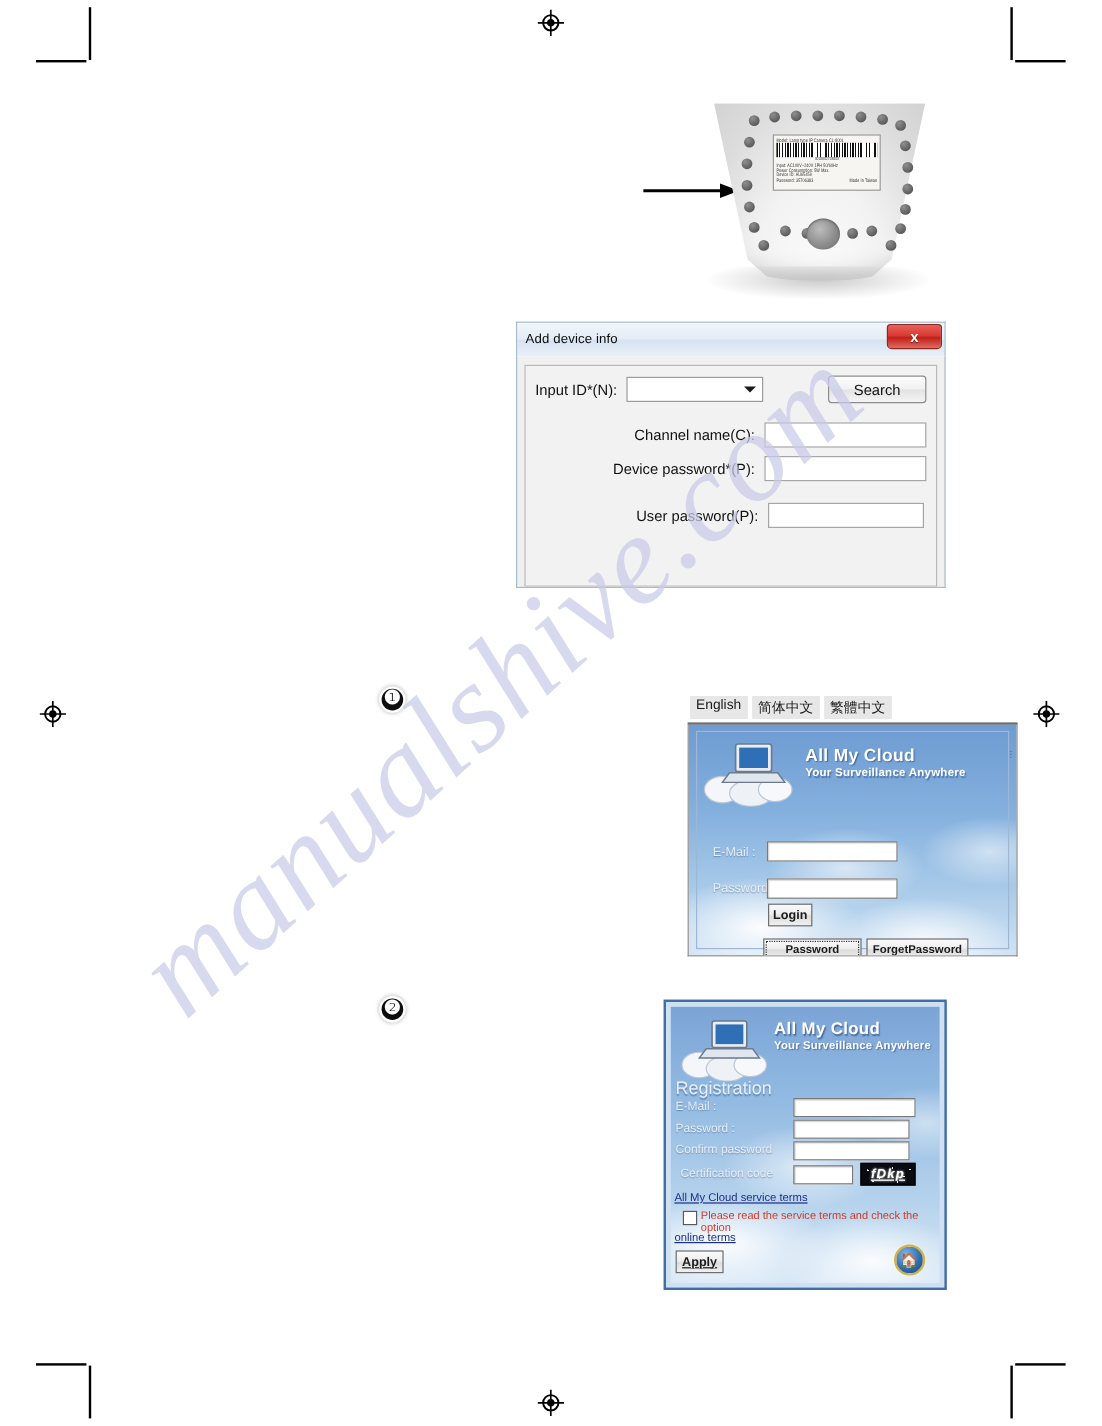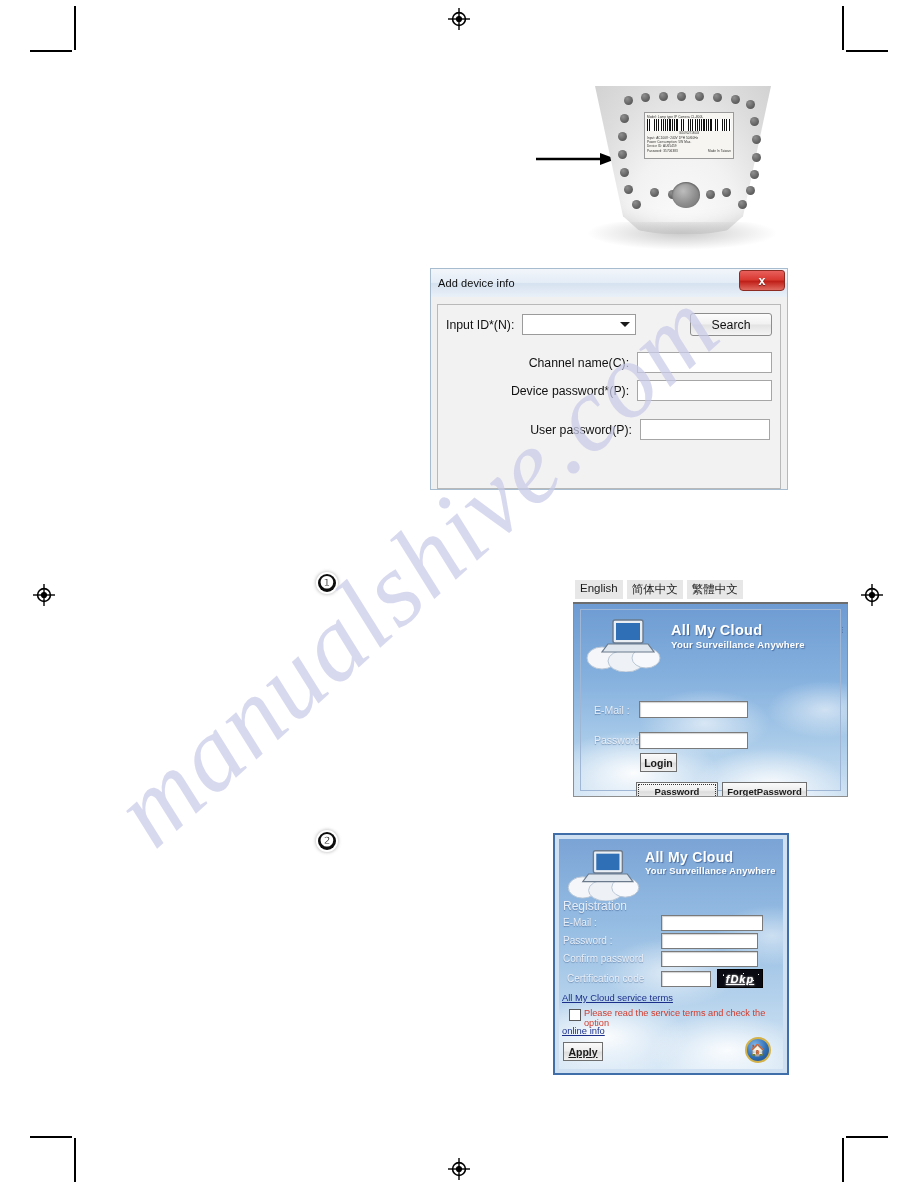--- a/index.html
+++ b/index.html
@@ -533,40 +533,40 @@
         <ellipse cx="40" cy="47" rx="18" ry="11" fill="#eef2f7" stroke="#b9c6d6" stroke-width="1"></ellipse>
         <ellipse cx="60" cy="44" rx="14" ry="10" fill="#f6f8fb" stroke="#b9c6d6" stroke-width="1"></ellipse>
         <rect x="27" y="6" width="30" height="23" rx="2" fill="#e9eef4" stroke="#6b7a8c" stroke-width="1.4"></rect>
         <rect x="30" y="9" width="24" height="17" fill="#2f6fb5"></rect>
         <polygon points="22,30 62,30 68,38 16,38" fill="#dfe6ee" stroke="#6b7a8c" stroke-width="1.2"></polygon>
       </svg>
 
       <div class="amc-title" style="left:86px; top:10px; font-size:14px;">All My Cloud</div>
       <div class="amc-sub" style="left:86px; top:26px; font-size:9.4px;">Your Surveillance Anywhere</div>
 
-      <div class="cl-label" style="left:4px; top:60px; font-size:12px;">Registration</div>
+      <div class="cl-label" style="left:4px; top:60px; font-size:15px;">Registration</div>
 
       <div class="cl-label" style="left:4px; top:78px; font-size:10px;">E-Mail :</div>
       <div class="cl-input" style="left:102px; top:76px; width:100px; height:14px;"></div>
 
       <div class="cl-label" style="left:4px; top:96px; font-size:10px;">Password  :</div>
       <div class="cl-input" style="left:102px; top:94px; width:95px; height:14px;"></div>
 
       <div class="cl-label" style="left:4px; top:114px; font-size:10px;">Confirm password</div>
       <div class="cl-input" style="left:102px; top:112px; width:95px; height:14px;"></div>
 
       <div class="cl-label" style="left:8px; top:134px; font-size:10px;">Certification code</div>
       <div class="cl-input" style="left:102px; top:132px; width:48px; height:14px;"></div>
       <div class="captcha" style="left:158px; top:130px; width:44px; height:17px; font-size:11px;">fDkp</div>
 
       <div class="link-txt" style="left:3px; top:153px; font-size:9.4px;">All My Cloud service terms</div>
 
       <div class="cb" style="left:10px; top:170px;"></div>
       <div class="warn-txt" style="left:25px; top:169px; font-size:9.2px;">Please read the service terms and check the option</div>
 
-      <div class="link-txt" style="left:3px; top:186px; font-size:9.4px;">online info</div>
+      <div class="link-txt" style="left:3px; top:186px; font-size:9.4px;">online terms</div>
 
       <div class="cl-btn" style="left:4px; top:203px; width:38px; height:17px; font-size:10.5px;text-decoration:underline;">Apply</div>
 
       <div class="home-icon" style="left:186px; top:198px;">🏠</div>
     </div>
   </div>
 </div>
 
 </body></html>

